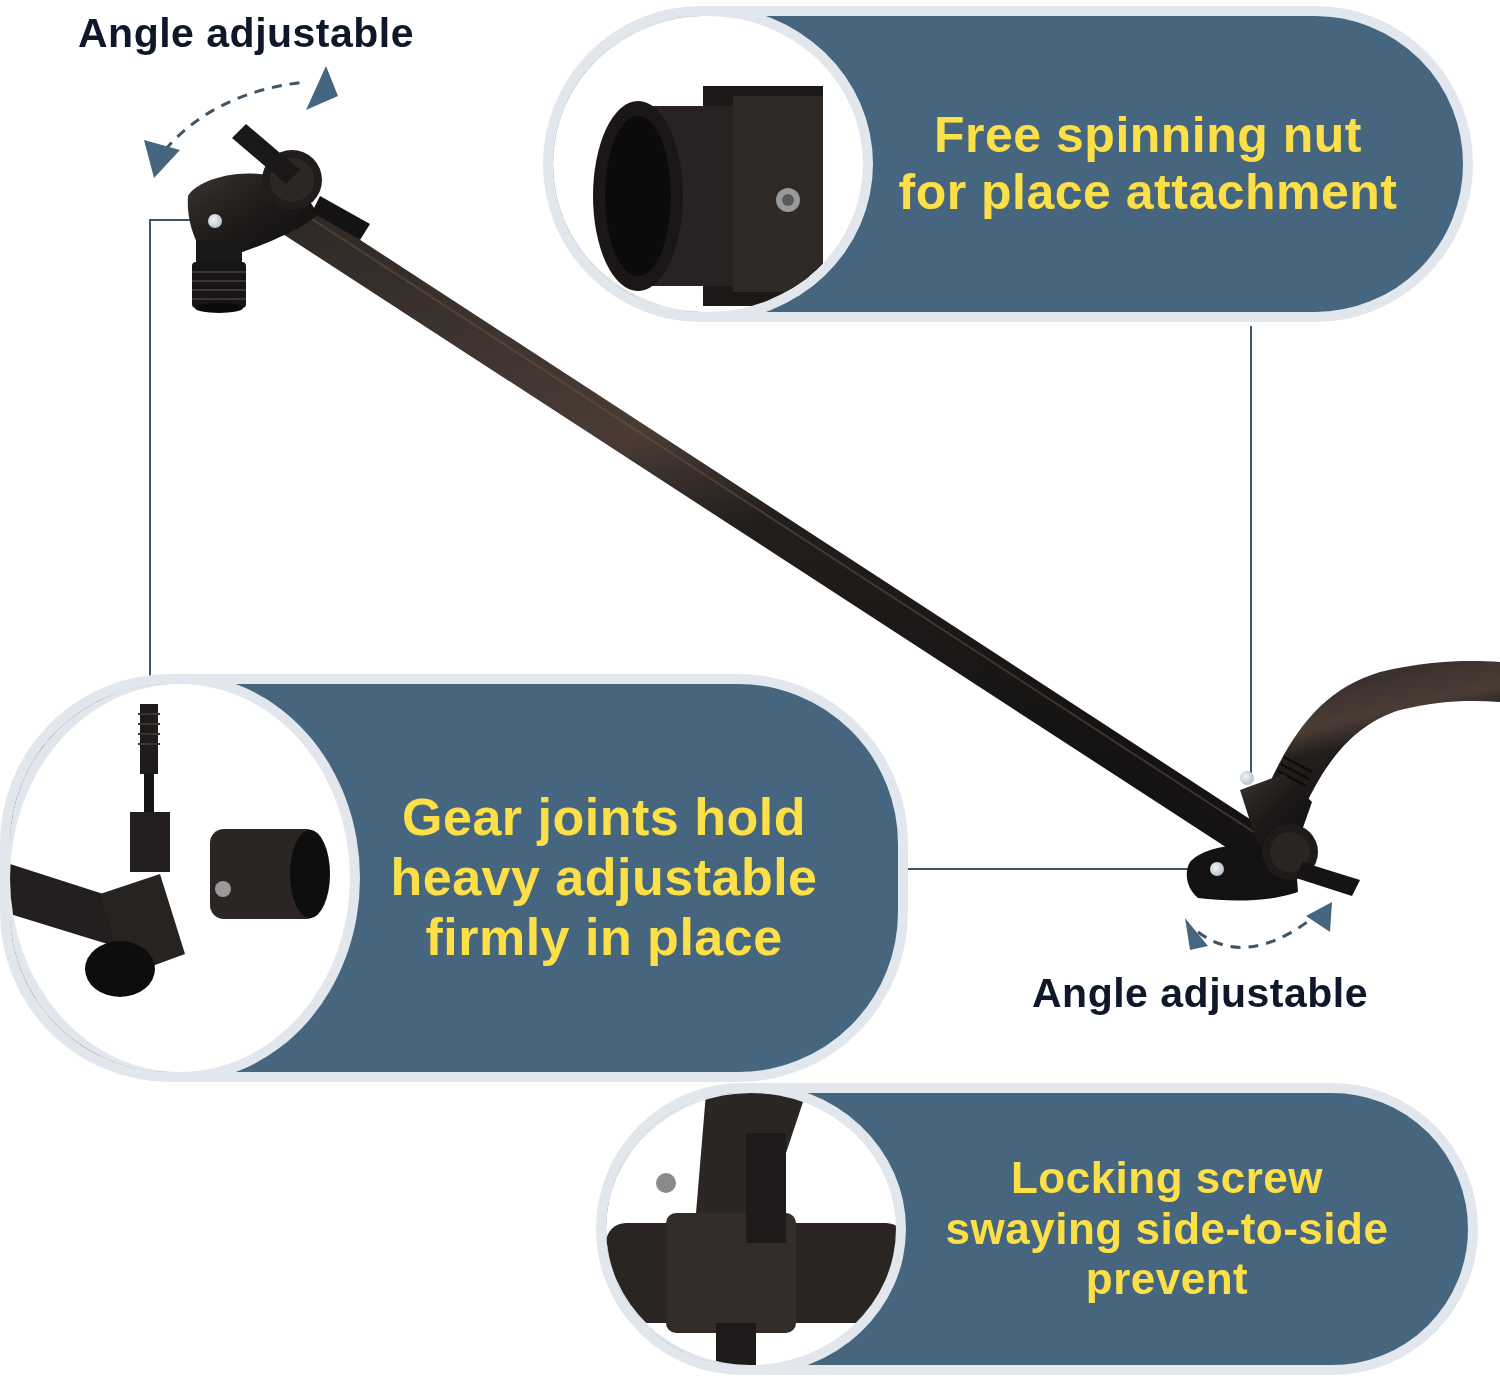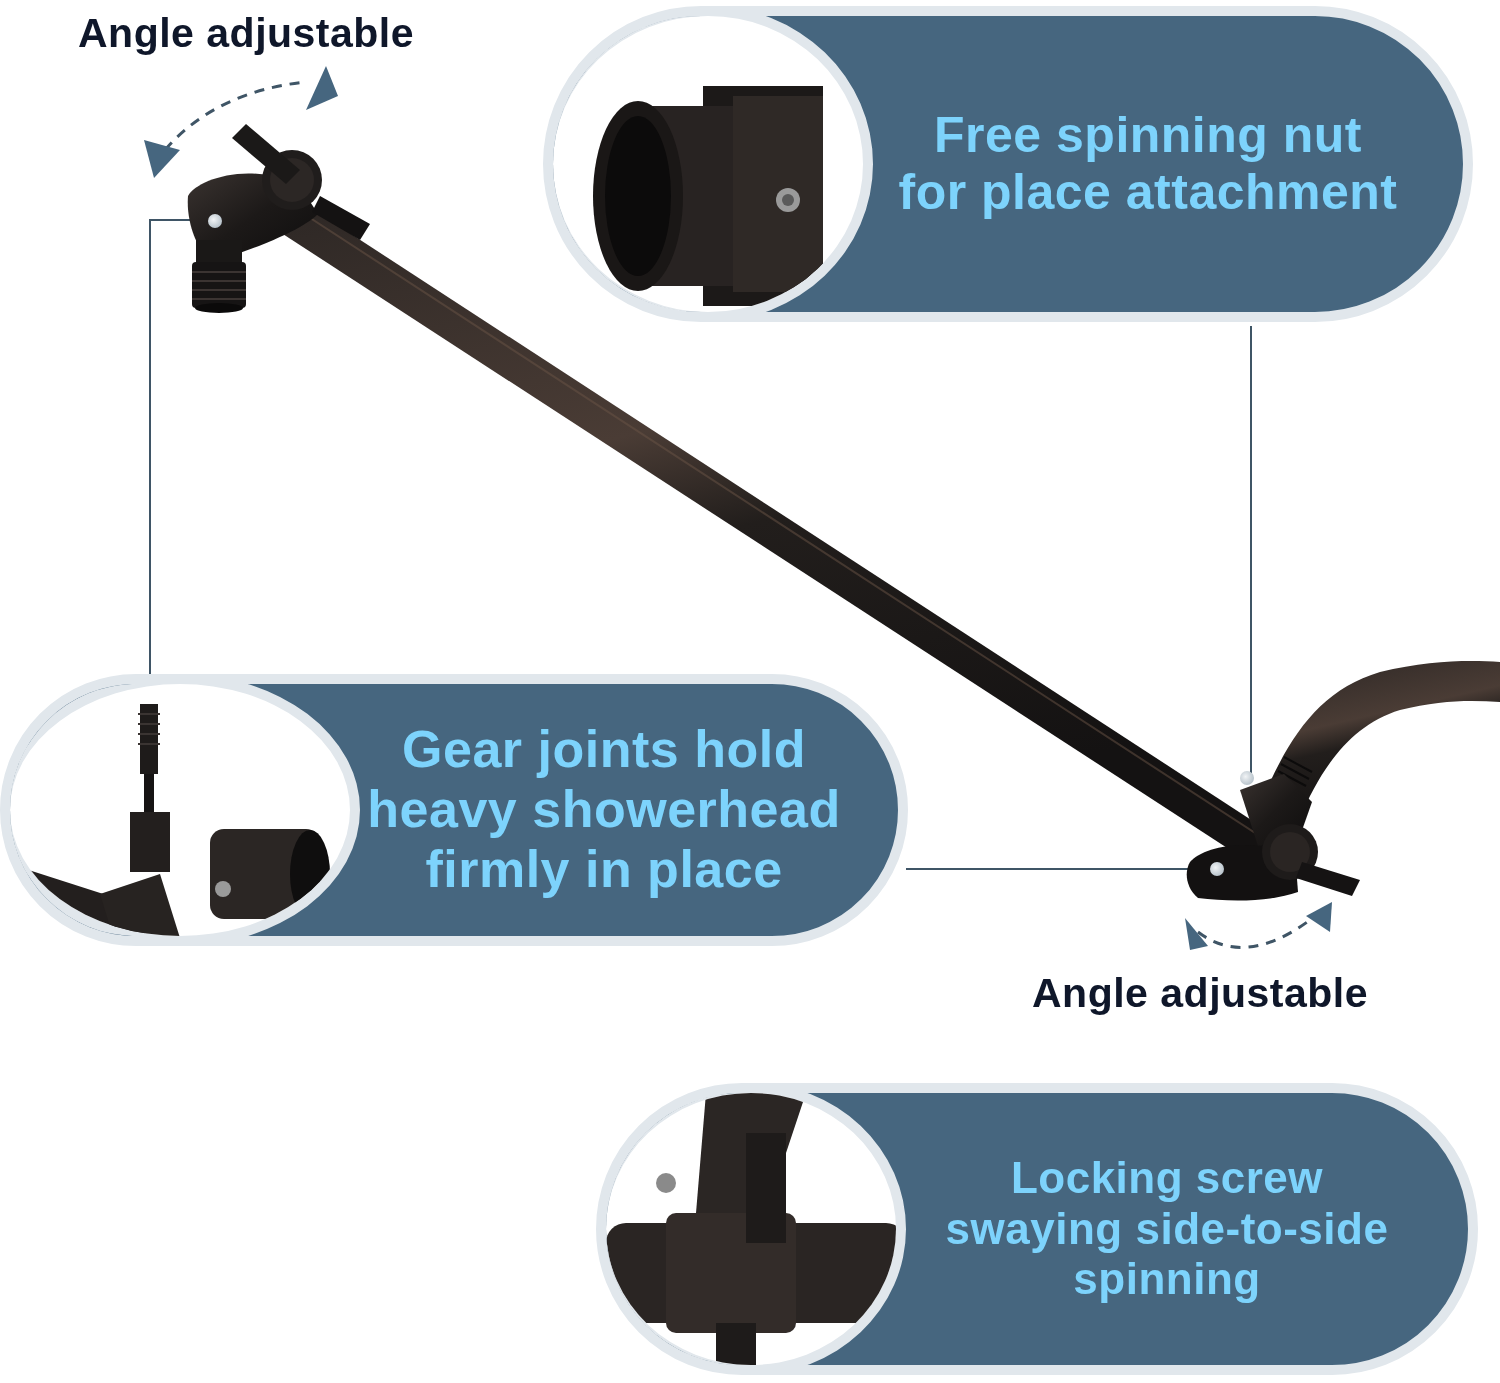--- a/index.html
+++ b/index.html
@@ -23,33 +23,33 @@
       background: #ffffff;
       border: 10px solid #e1e7ec;
       border-radius: 50%;
       overflow: hidden;
     }
     .callout .text {
       position: absolute;
       top: 0; bottom: 0;
       display: flex; flex-direction: column;
       justify-content: center; align-items: center;
-      color: #7dd3fc;
+      color: #fde047;
       font-weight: 700;
       text-align: center;
       line-height: 1.15;
       letter-spacing: 0.5px;
     }
     .callout .text span { display: block; white-space: nowrap; }
 
     #callout-nut { left: 543px; top: 6px; width: 930px; height: 316px; }
     #callout-nut .photo { left: -10px; width: 330px; }
     #callout-nut .text { left: 320px; right: 40px; font-size: 50px; }
 
-    #callout-gear { left: 0px; top: 674px; width: 908px; height: 272px; }
+    #callout-gear { left: 0px; top: 674px; width: 908px; height: 408px; }
     #callout-gear .photo { left: -10px; width: 360px; }
     #callout-gear .text { left: 340px; right: 40px; font-size: 52px; }
 
     #callout-lock { left: 596px; top: 1083px; width: 882px; height: 292px; }
     #callout-lock .photo { left: -10px; width: 310px; }
     #callout-lock .text { left: 300px; right: 40px; font-size: 44px; }
 
     .angle-label {
       position: absolute;
       color: #0f172a;
@@ -178,37 +178,37 @@
         <path d="M0,180 L140,225 L130,270 L0,230 Z" fill="#231f1e"></path>
         <rect x="200" y="145" width="110" height="90" rx="14" fill="#2b2624"></rect>
         <ellipse cx="300" cy="190" rx="20" ry="44" fill="#0f0e0e"></ellipse>
         <circle cx="213" cy="205" r="8" fill="#9a9a9a"></circle>
         <path d="M90,210 L150,190 L175,270 L115,292 Z" fill="#272321"></path>
         <ellipse cx="110" cy="285" rx="35" ry="28" fill="#0e0d0d"></ellipse>
       </svg>
     </div>
     <div class="text">
       <span>Gear joints hold</span>
-      <span>heavy showerhead</span>
+      <span>heavy adjustable</span>
       <span>firmly in place</span>
     </div>
   </div>
 
   <div id="callout-lock" class="callout">
     <div class="photo">
       <svg width="310" height="312" viewBox="0 0 310 312">
         <path d="M100,0 L200,0 L160,120 L90,120 Z" fill="#2b2624"></path>
         <circle cx="150" cy="60" r="10" fill="#3a3330"></circle>
         <circle cx="60" cy="90" r="10" fill="#8a8a8a"></circle>
         <rect x="0" y="130" width="300" height="100" rx="20" fill="#2a2523"></rect>
         <rect x="60" y="120" width="130" height="120" rx="10" fill="#332c29"></rect>
         <rect x="140" y="40" width="40" height="110" fill="#1e1b1a"></rect>
         <rect x="110" y="230" width="40" height="90" fill="#1e1b1a"></rect>
       </svg>
     </div>
     <div class="text">
       <span>Locking screw</span>
       <span>swaying side-to-side</span>
-      <span>spinning</span>
+      <span>prevent</span>
     </div>
   </div>
 
 </div>
 
 </body></html>

